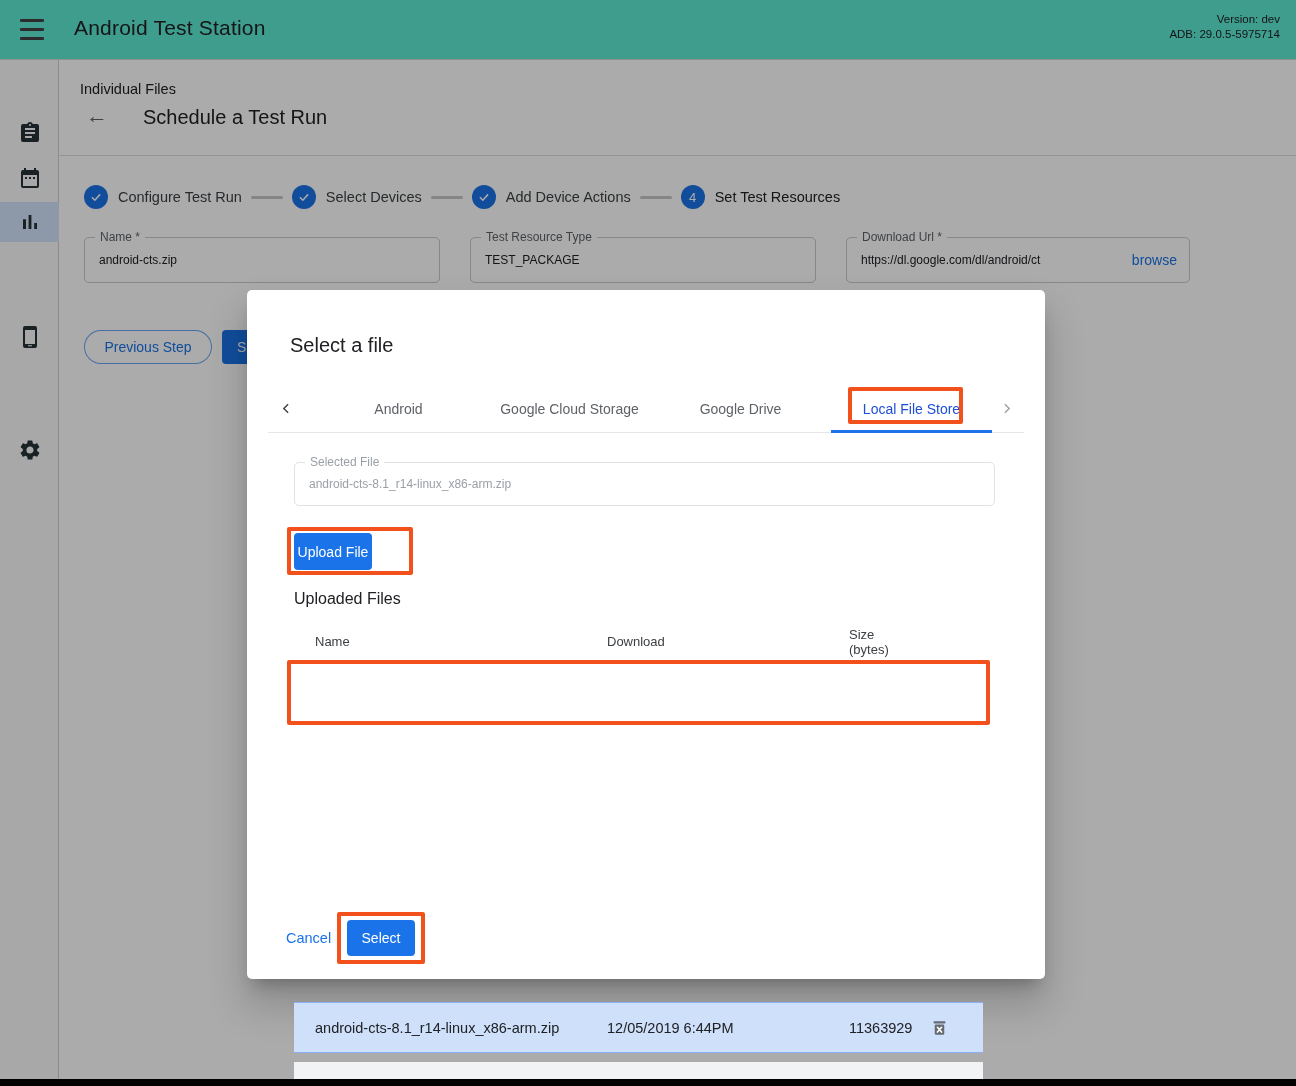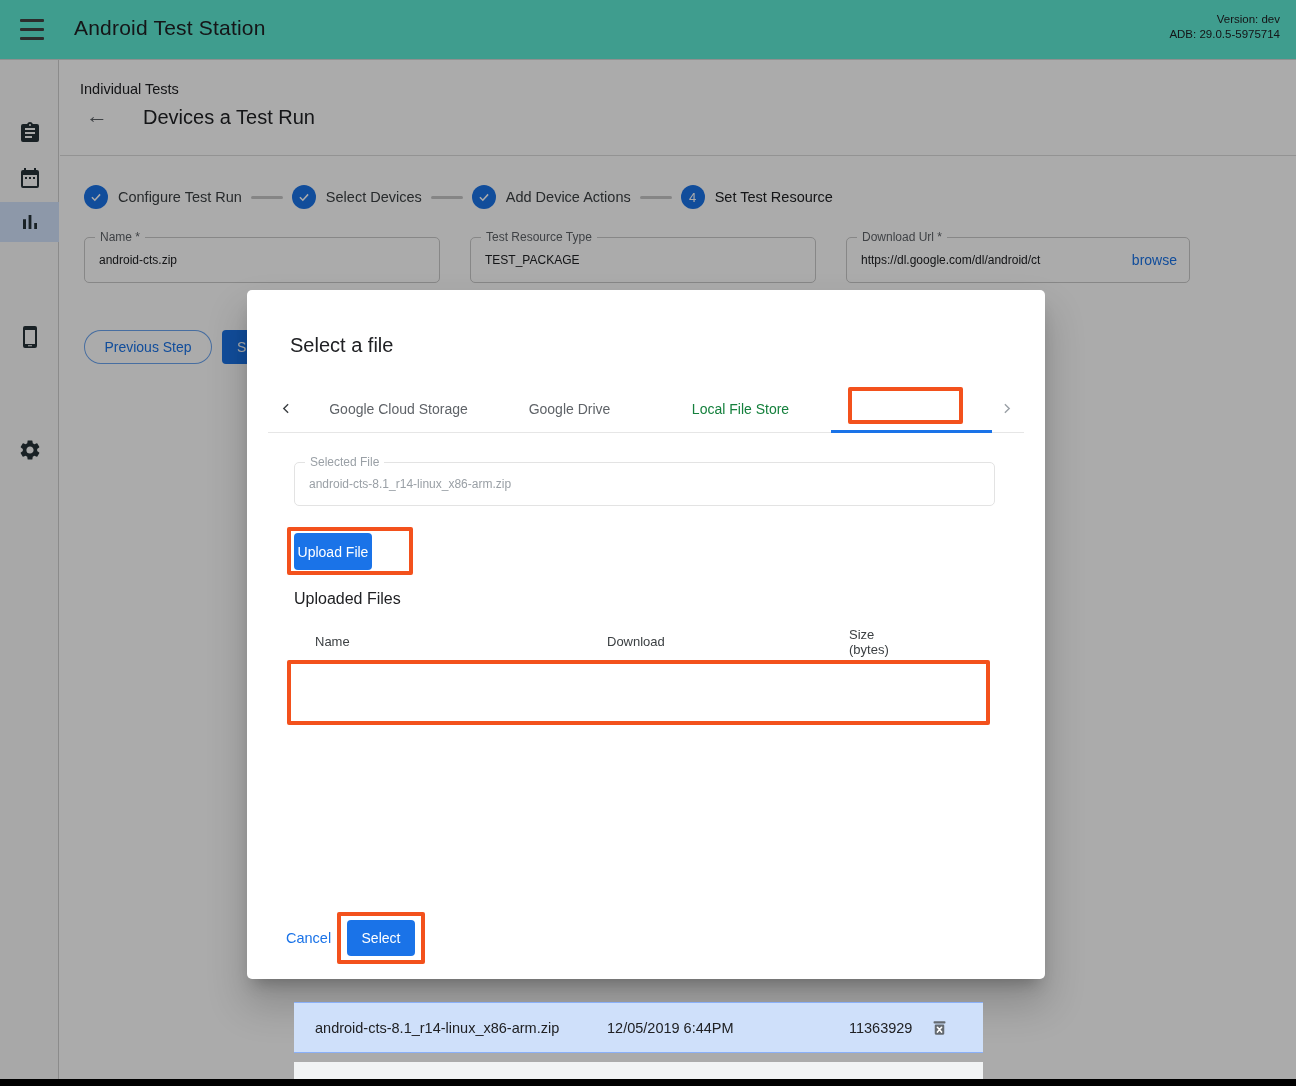--- a/index.html
+++ b/index.html
@@ -68,21 +68,21 @@
     box-shadow:0 11px 15px -7px rgba(0,0,0,.25), 0 24px 38px 3px rgba(0,0,0,.18); }
   .dialog-title { position:absolute; left:43px; top:44px; font-size:20px; font-weight:400; color:#202124; }
 
   .tab-header { position:absolute; left:21px; top:95px; width:756px; height:48px; border-bottom:1px solid #e6e6e6; }
   .tab-pag { position:absolute; top:0; width:32px; height:47px; display:flex; align-items:center; justify-content:center; cursor:pointer; }
   .tab-pag.left { left:2px; }
   .tab-pag.right { right:2px; }
   .tabs { position:absolute; left:45px; top:0; height:47px; display:flex; }
   .tab { width:171px; height:47px; display:flex; align-items:center; justify-content:center;
     font-size:14px; color:#5f6368; cursor:pointer; white-space:nowrap; }
-  .tab.active { color:#15803d; font-weight:500;align-items:center; }
+  .tab.active { color:#1d4ed8; font-weight:500;align-items:center; }
   .ink-bar { position:absolute; left:563px; bottom:-1px; width:161px; height:3px; background:#1a73e8; }
 
   .upload-btn { position:absolute; left:47px; top:243px; width:78px; height:37px; font-size:14px; }
   .section-heading { position:absolute; left:47px; top:300px; font-size:16px; color:#202124; }
 
   .ftable { position:absolute; left:47px; top:335px; width:689px; }
   .thead { position:relative; height:37px; font-size:13px; color:#3c4043; }
   .th-name { position:absolute; left:21px; top:9px; }
   .th-time { position:absolute; left:313px; top:9px; }
   .th-size { position:absolute; left:555px; top:2px; line-height:15px; }
@@ -148,23 +148,23 @@
     </div>
     <div class="side-item" style="top:370px">
       <svg viewBox="0 0 24 24">
           <path d="M19.14 12.94c.04-.3.06-.61.06-.94 0-.32-.02-.64-.07-.94l2.03-1.58a.49.49 0 0 0 .12-.61l-1.92-3.32a.49.49 0 0 0-.59-.22l-2.39.96c-.5-.38-1.03-.7-1.62-.94l-.36-2.54a.48.48 0 0 0-.48-.41h-3.84c-.24 0-.43.17-.47.41l-.36 2.54c-.59.24-1.13.57-1.62.94l-2.39-.96a.49.49 0 0 0-.59.22L2.74 8.87c-.12.21-.08.47.12.61l2.03 1.58c-.05.3-.09.63-.09.94s.02.64.07.94l-2.03 1.58a.49.49 0 0 0-.12.61l1.92 3.32c.12.22.37.29.59.22l2.39-.96c.5.38 1.03.7 1.62.94l.36 2.54c.05.24.24.41.48.41h3.84c.24 0 .44-.17.47-.41l.36-2.54c.59-.24 1.13-.56 1.62-.94l2.39.96c.22.08.47 0 .59-.22l1.92-3.32c.12-.22.07-.47-.12-.61l-2.01-1.58zM12 15.6A3.61 3.61 0 0 1 8.4 12c0-1.98 1.62-3.6 3.6-3.6s3.6 1.62 3.6 3.6-1.62 3.6-3.6 3.6z"></path>
         </svg>
     </div>
   </nav>
 
   <main class="content">
     <div class="page-header">
-      <div class="breadcrumb">Individual Tests</div>
+      <div class="breadcrumb">Individual Files</div>
       <div class="back-arrow">←</div>
-      <div class="page-title">Devices a Test Run</div>
+      <div class="page-title">Schedule a Test Run</div>
     </div>
 
     <div class="stepper">
       <div class="step">
         <span class="step-circle">
             <svg viewBox="0 0 24 24">
               <polyline points="5,12.5 10,17.5 19,7.5" fill="none" stroke="#fff" stroke-width="2.6"></polyline>
             </svg>
           </span>
         <span class="step-label">Configure Test Run</span>
@@ -183,21 +183,21 @@
         <span class="step-circle">
             <svg viewBox="0 0 24 24">
               <polyline points="5,12.5 10,17.5 19,7.5" fill="none" stroke="#fff" stroke-width="2.6"></polyline>
             </svg>
           </span>
         <span class="step-label">Add Device Actions</span>
       </div>
       <span class="step-line"></span>
       <div class="step active">
         <span class="step-circle">4</span>
-        <span class="step-label">Set Test Resource</span>
+        <span class="step-label">Set Test Resources</span>
       </div>
     </div>
 
     <div class="ofield" style="left:24px;width:356px">
       <label class="ofield-label">Name *</label>
       <div class="ofield-value">android-cts.zip</div>
     </div>
     <div class="ofield" style="left:410px;width:346px">
       <label class="ofield-label">Test Resource Type</label>
       <div class="ofield-value">TEST_PACKAGE</div>
@@ -217,20 +217,23 @@
   <div class="dialog">
     <div class="dialog-title">Select a file</div>
 
     <div class="tab-header">
       <div class="tab-pag left">
         <svg width="13" height="13" viewBox="0 0 24 24">
             <polyline points="15,4 7,12 15,20" fill="none" stroke="#3c4043" stroke-width="2.6"></polyline>
           </svg>
       </div>
       <div class="tabs">
+        <div class="tab">
+            <span>Android</span>
+          </div>
         <div class="tab">
             <span>Google Cloud Storage</span>
           </div>
         <div class="tab">
             <span>Google Drive</span>
           </div>
         <div class="tab active">
             <span>Local File Store</span>
           </div>
       </div>

